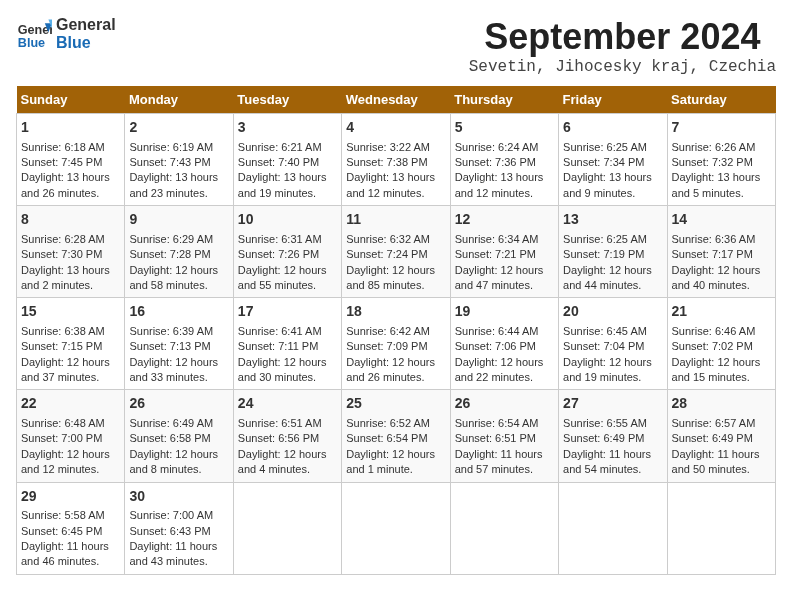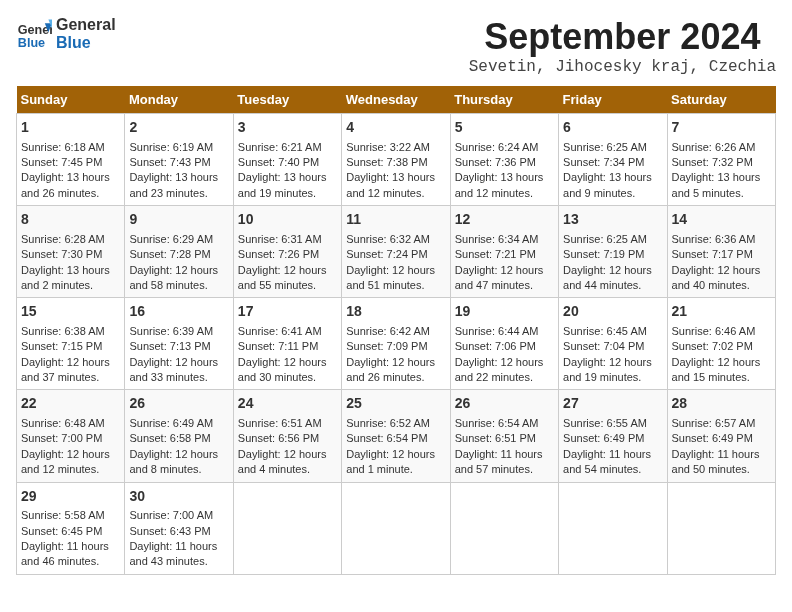--- a/index.html
+++ b/index.html
@@ -185,21 +185,21 @@
           <div>Sunrise: 6:31 AM</div>
           <div>Sunset: 7:26 PM</div>
           <div>Daylight: 12 hours</div>
           <div>and 55 minutes.</div>
         </td>
         <td>
           <span class="day-number">11</span>
           <div>Sunrise: 6:32 AM</div>
           <div>Sunset: 7:24 PM</div>
           <div>Daylight: 12 hours</div>
-          <div>and 51 minutes.</div>
+          <div>and 85 minutes.</div>
         </td>
         <td>
           <span class="day-number">12</span>
           <div>Sunrise: 6:34 AM</div>
           <div>Sunset: 7:21 PM</div>
           <div>Daylight: 12 hours</div>
           <div>and 47 minutes.</div>
         </td>
         <td>
           <span class="day-number">13</span>

